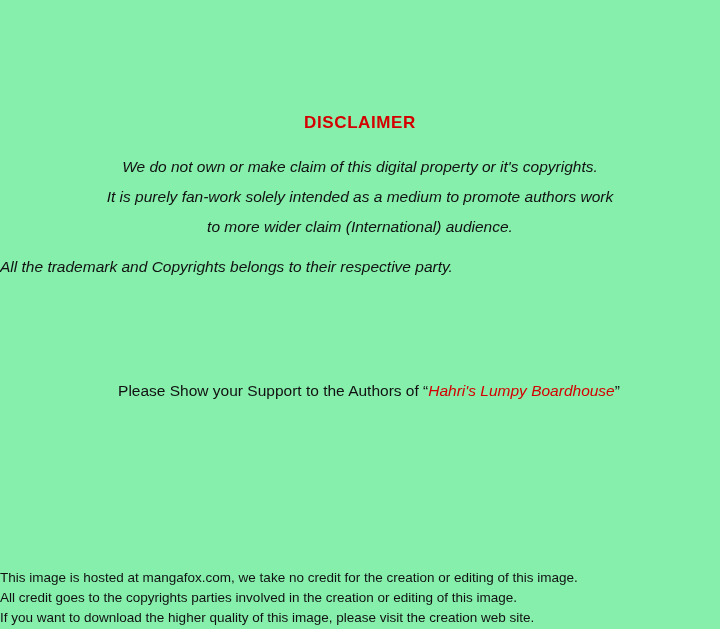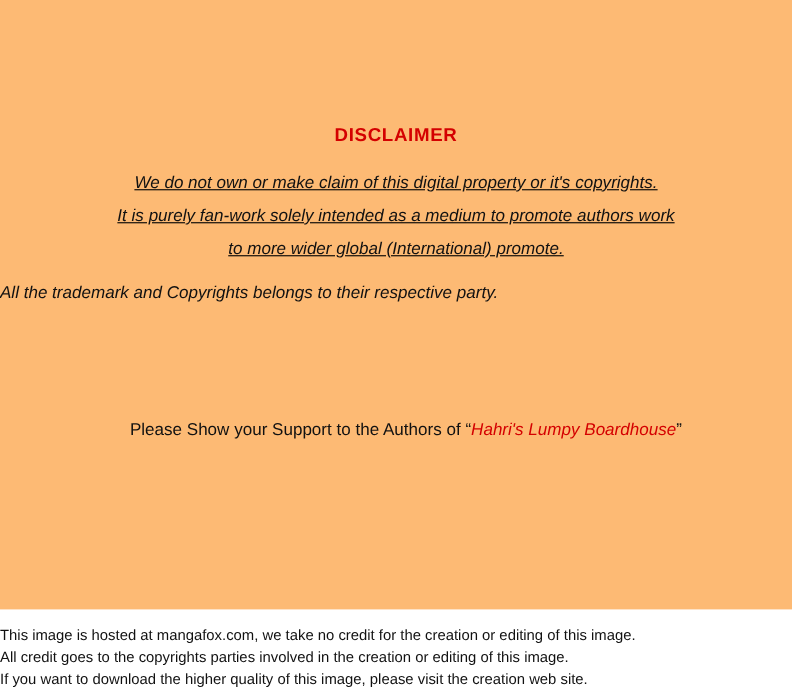--- a/index.html
+++ b/index.html
@@ -10,43 +10,42 @@
   body {
     width: 720px;
     height: 629px;
     font-family: "Liberation Sans", sans-serif;
     color: #000000;
     position: relative;
     overflow: hidden;
   }
   .page {
     width: 720px;
-    height: 554px;
+    height: 629px;
     position: relative;
-    background: #fdba74;
+    background: #86efac;
   }
   .disclaimer-title {
     position: absolute;
     top: 113px;
     left: 0;
     width: 720px;
     text-align: center;
     color: #d40000;
     font-weight: bold;
     font-size: 17px;
     letter-spacing: 0.6px;
     font-family: "Liberation Sans", sans-serif;
   }
   .body-block {
     position: absolute;
     top: 152px;
     left: 0;
     width: 720px;
     text-align: center;
-    text-decoration: underline;
   }
   .body-line {
     font-style: italic;
     font-size: 15.5px;
     line-height: 30px;
     font-family: "Liberation Sans", sans-serif;
     color: #111111;
   }
   .trademark-line {
     position: absolute;
@@ -92,21 +91,21 @@
 </head>
 <body>
 
 <div class="page">
 
   <div class="disclaimer-title">DISCLAIMER</div>
 
   <div class="body-block">
     <div class="body-line">We do not own or make claim of this digital property or it's copyrights.</div>
     <div class="body-line">It is purely fan-work solely intended as a medium to promote authors work</div>
-    <div class="body-line">to more wider global (International) promote.</div>
+    <div class="body-line">to more wider claim (International) audience.</div>
   </div>
 
   <div class="trademark-line">All the trademark and Copyrights belongs to their respective party.</div>
 
   <div class="support-block">
     <div class="support-line">
       <span>Please Show your Support to the Authors of “</span><span class="title-highlight">Hahri's Lumpy Boardhouse</span><span>”</span>
     </div>
   </div>
 

